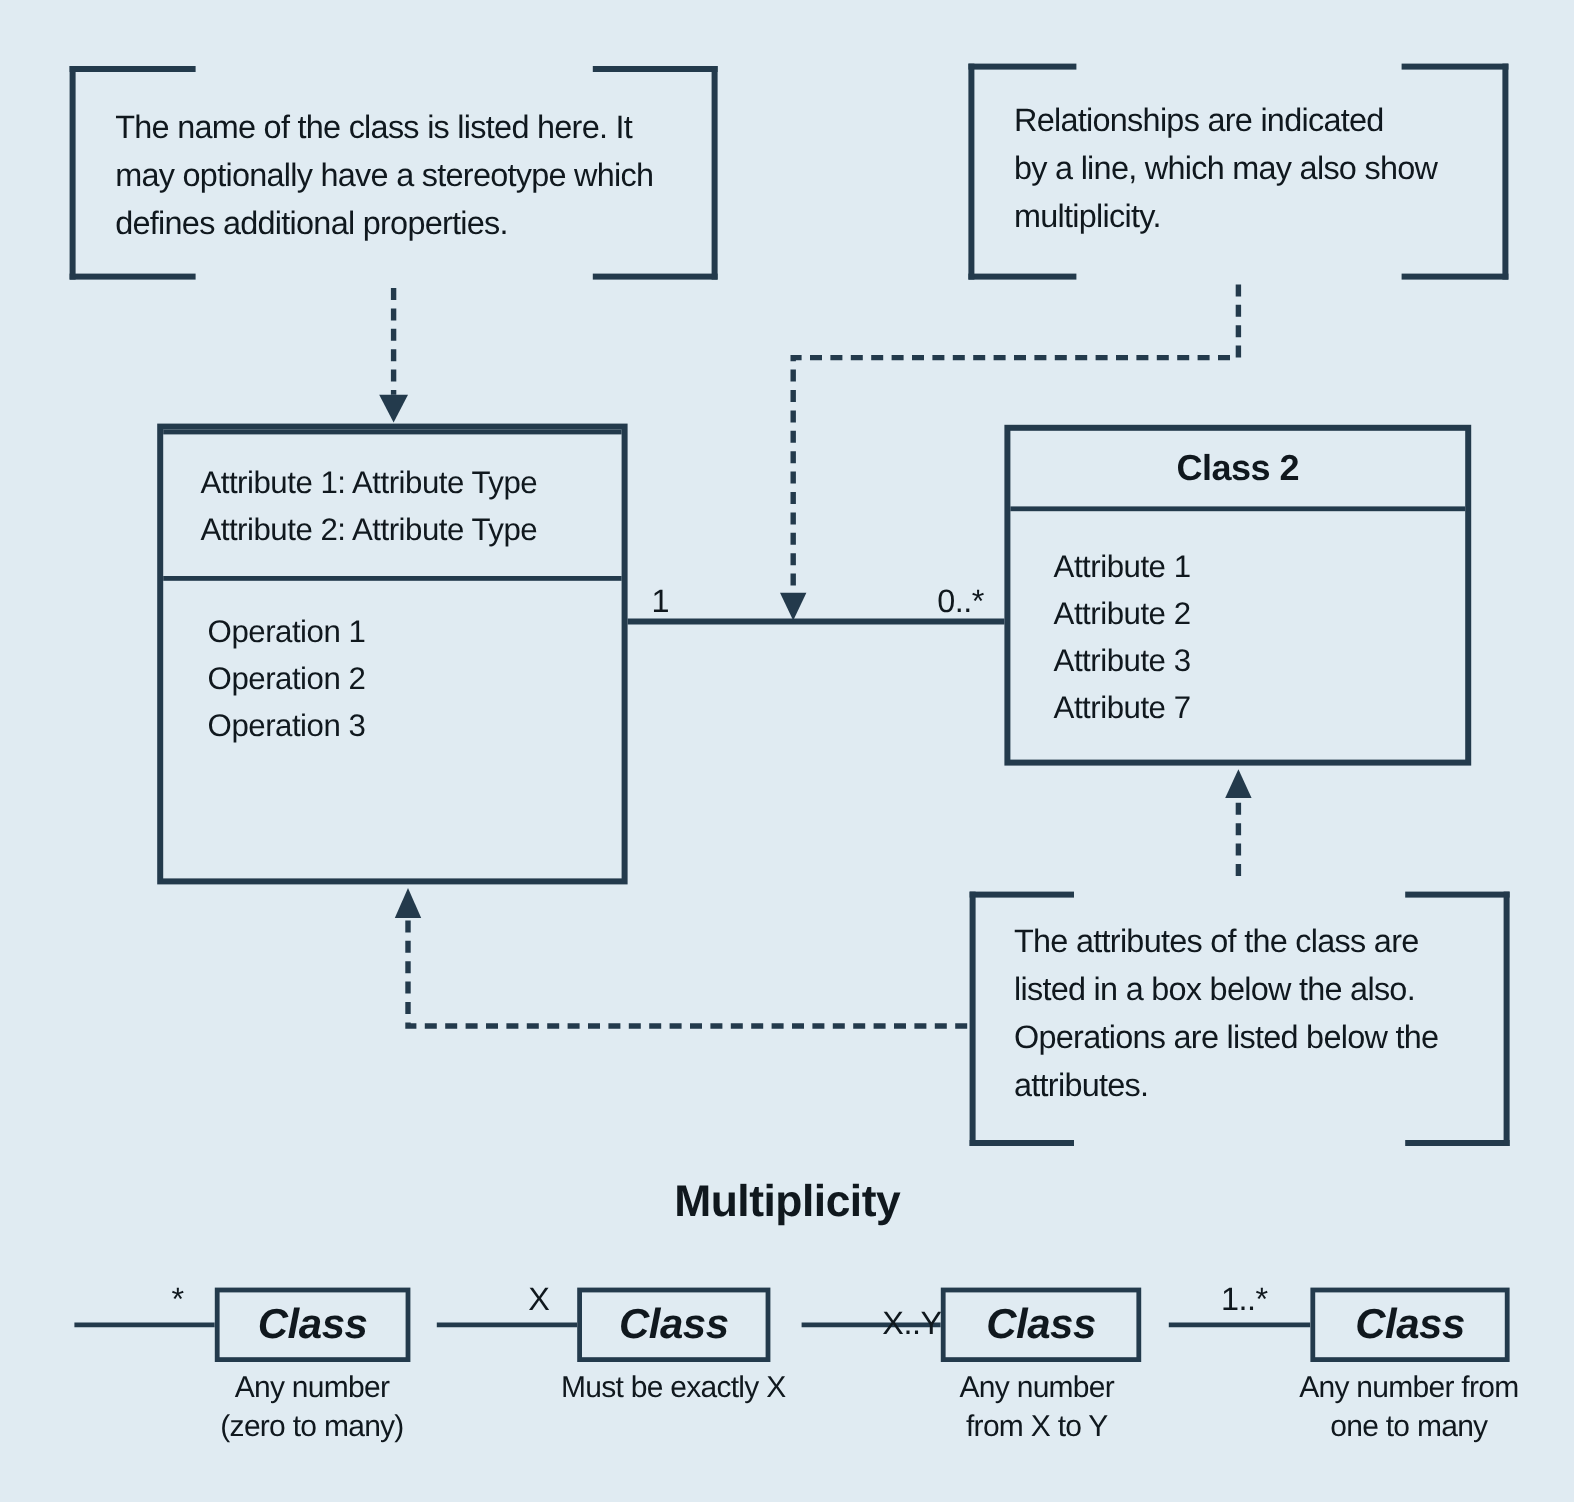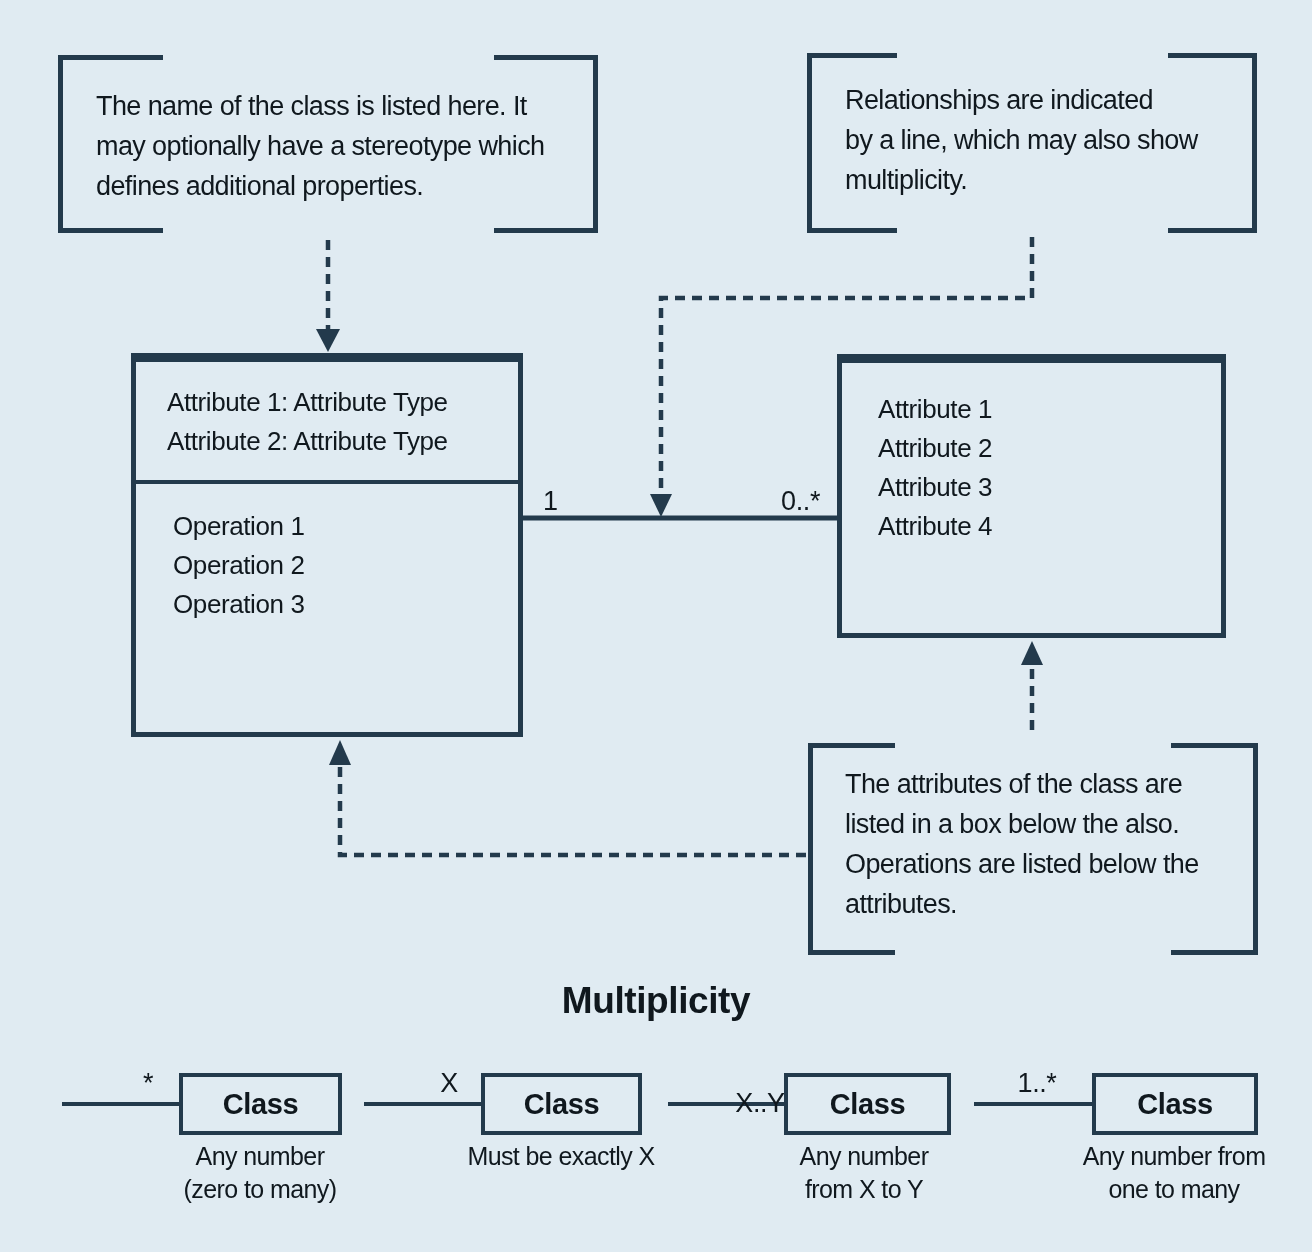--- a/index.html
+++ b/index.html
@@ -59,21 +59,21 @@
   .member-list { font-size: 26px; line-height: 39px; white-space: nowrap; letter-spacing: -0.4px; }
 
   .assoc-label { font-size: 27px; line-height: 30px; white-space: nowrap; }
 
   .section-title { width: 100%; text-align: center; font-size: 37px; font-weight: bold; }
 
   .mini-box {
     border: 4px solid var(--stroke);
     background: var(--background);
     display: flex; align-items: center; justify-content: center;
-    font-size: 29px; font-weight: bold;
+    font-size: 35px; font-weight: bold; font-style: italic;
   }
   .mini-label { width: 80px; text-align: center; font-size: 27px; line-height: 30px; }
   .mini-caption { width: 260px; text-align: center; font-size: 25px; line-height: 33px; letter-spacing: -0.6px; }
 </style>
 </head>
 <body>
 
 <div class="canvas">
 
   <svg class="connector-layer">
@@ -120,25 +120,28 @@
       <div>Attribute 2: Attribute Type</div>
     </div>
     <div class="divider-top member-list" style="flex:1; padding:23px 0 0 37px;">
       <div>Operation 1</div>
       <div>Operation 2</div>
       <div>Operation 3</div>
     </div>
   </div>
 
   <div class="abs class-box" style="left:837px; top:354px; width:389px; height:284px;">
+    <div class="class-header" style="height:63px; display:flex; align-items:center; justify-content:center;">
+      <div class="class-name" style="margin-top:0;">Class 2</div>
+    </div>
     <div class="divider-top member-list" style="flex:1; padding:27px 0 0 36px;">
       <div>Attribute 1</div>
       <div>Attribute 2</div>
       <div>Attribute 3</div>
-      <div>Attribute 4</div>
+      <div>Attribute 7</div>
     </div>
   </div>
 
   <div class="abs assoc-label" style="left:543px; top:486px;">1</div>
   <div class="abs assoc-label" style="left:765px; top:486px; width:55px; text-align:right;">0..*</div>
 
   <div class="abs bracket-l" style="left:808px; top:743px; width:87px; height:212px;"></div>
   <div class="abs bracket-r" style="left:1171px; top:743px; width:87px; height:212px;"></div>
   <div class="abs note-text" style="left:845px; top:764px;">
     <div>The attributes of the class are</div>

